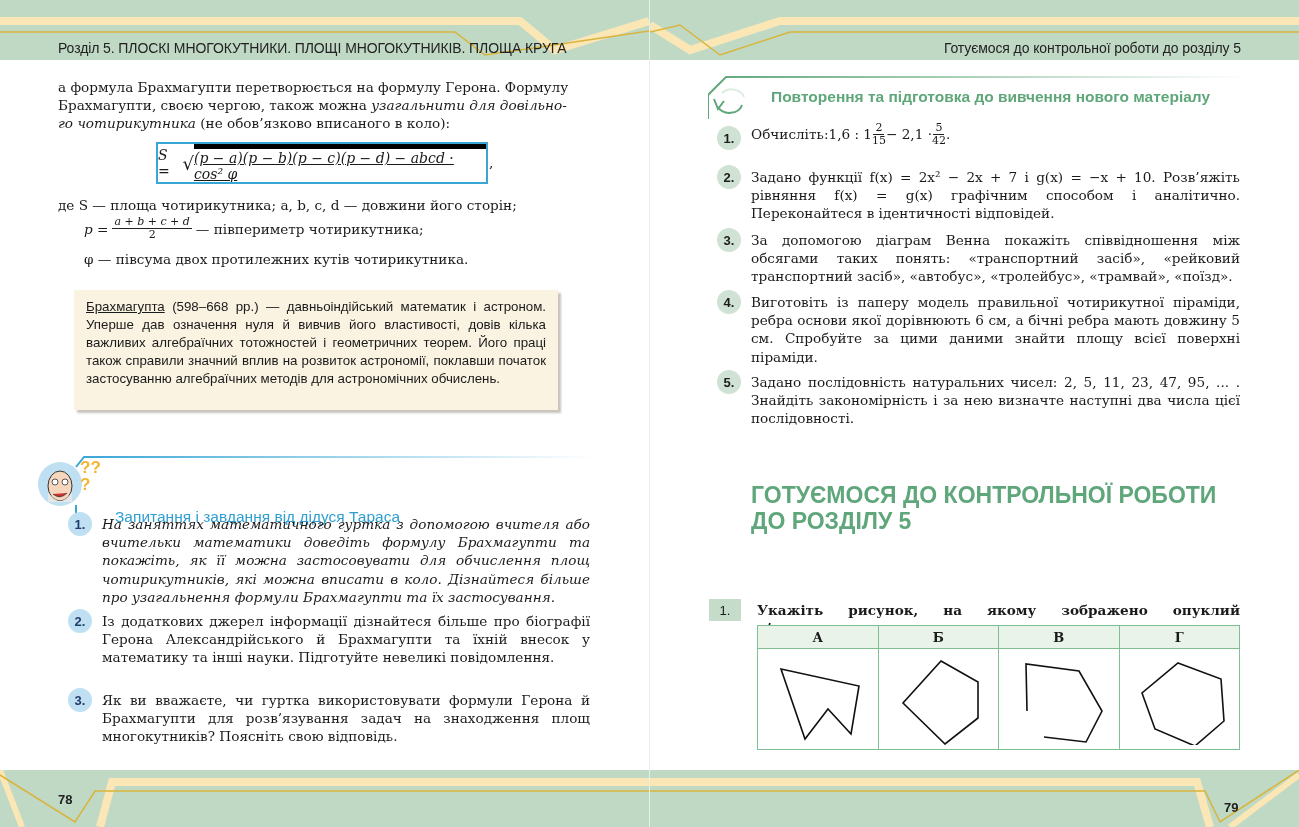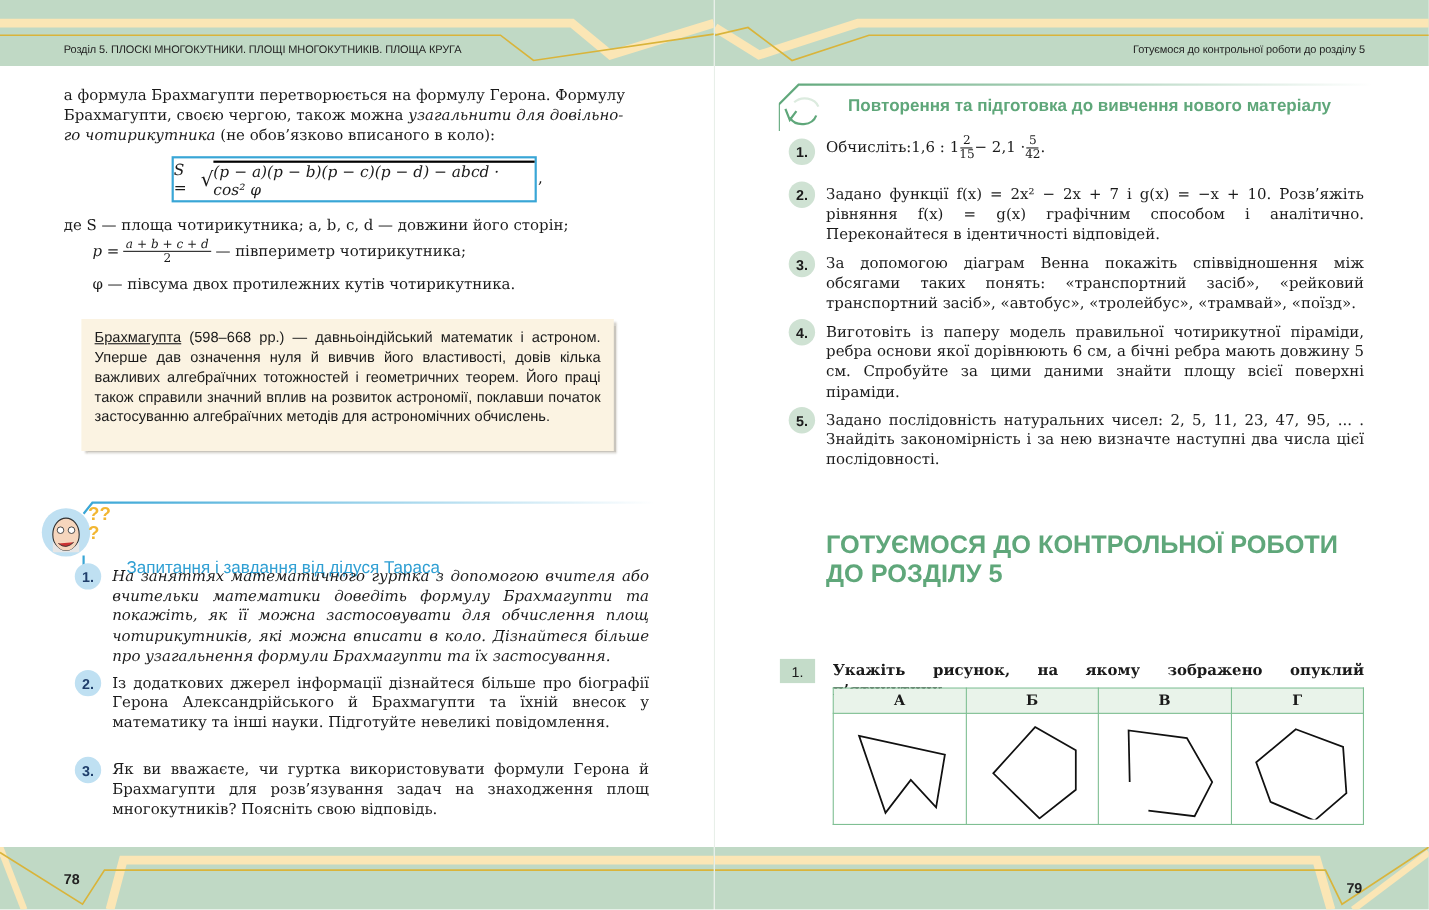--- a/index.html
+++ b/index.html
@@ -4,26 +4,26 @@
 <style>
   html, body { margin:0; padding:0; }
   body { width:1299px; height:827px; position:relative; overflow:hidden; background:#fff; font-family:"DejaVu Serif", serif; color:#1a1a1a; }
   .page { position:absolute; top:0; width:649px; height:827px; background:#fff; overflow:hidden; }
   .page.left { left:0; }
   .page.right { left:650px; }
   .spine { position:absolute; left:649px; top:0; width:1px; height:827px; background:#e8efe9; }
   .hdr { position:absolute; left:0; top:0; width:649px; height:60px; background:#c0d9c5; }
   .ftr { position:absolute; left:0; bottom:0; width:649px; height:57px; background:#c0d9c5; }
   .deco { position:absolute; left:0; top:0; }
-  .running { position:absolute; top:40px; font-family:"Liberation Sans", sans-serif; font-size:10px; color:#222; letter-spacing:-0.1px; }
+  .running { position:absolute; top:40px; font-family:"Liberation Sans", sans-serif; font-size:14px; color:#222; letter-spacing:-0.1px; }
   .pnum { position:absolute; font-family:"Liberation Sans", sans-serif; font-size:13px; font-weight:bold; color:#222; }
   .txt { position:absolute; font-size:13.6px; line-height:18px; text-align:justify; }
   .txt i { font-style:italic; }
   .formula-box { position:absolute; left:156px; top:142px; width:328px; height:38px; border:2px solid #39a6d6; background:#fff; display:flex; align-items:center; justify-content:center; font-size:14px; font-style:italic; }
-  .formula-box .sqrt { border-top:2px solid #000000; padding-top:1px; }
+  .formula-box .sqrt { border-top:5px solid #000000; padding-top:1px;text-decoration:underline; }
   .frac { display:inline-flex; flex-direction:column; align-items:center; vertical-align:middle; font-size:11px; line-height:12px; }
   .frac .num { border-bottom:1px solid #222; padding:0 2px; }
   .note { position:absolute; left:74px; top:290px; width:484px; height:120px; background:#fbf3e2; box-shadow:3px 3px 2px #c9c5bd; font-family:"Liberation Sans", sans-serif; font-size:13.3px; line-height:18px; padding:8px 12px 0 12px; box-sizing:border-box; text-align:justify; }
   .note u { text-decoration:underline; }
   .sec-title { position:absolute; font-family:"Liberation Sans", sans-serif; font-size:15.5px; }
   .num-badge { position:absolute; width:24px; height:24px; border-radius:50%; display:flex; align-items:center; justify-content:center; font-family:"Liberation Sans", sans-serif; font-weight:bold; font-size:13px; color:#1f3e6b; }
   .blue-badge { background:#bfe0f2; }
   .green-badge { background:#cfe2d3; color:#1c1c1c; }
   .task { position:absolute; font-size:13.6px; line-height:18.2px; text-align:justify; }
   .big-title { position:absolute; left:101px; top:482px; font-family:"Liberation Sans", sans-serif; font-weight:bold; font-size:23px; line-height:26px; color:#5fa77a; }

